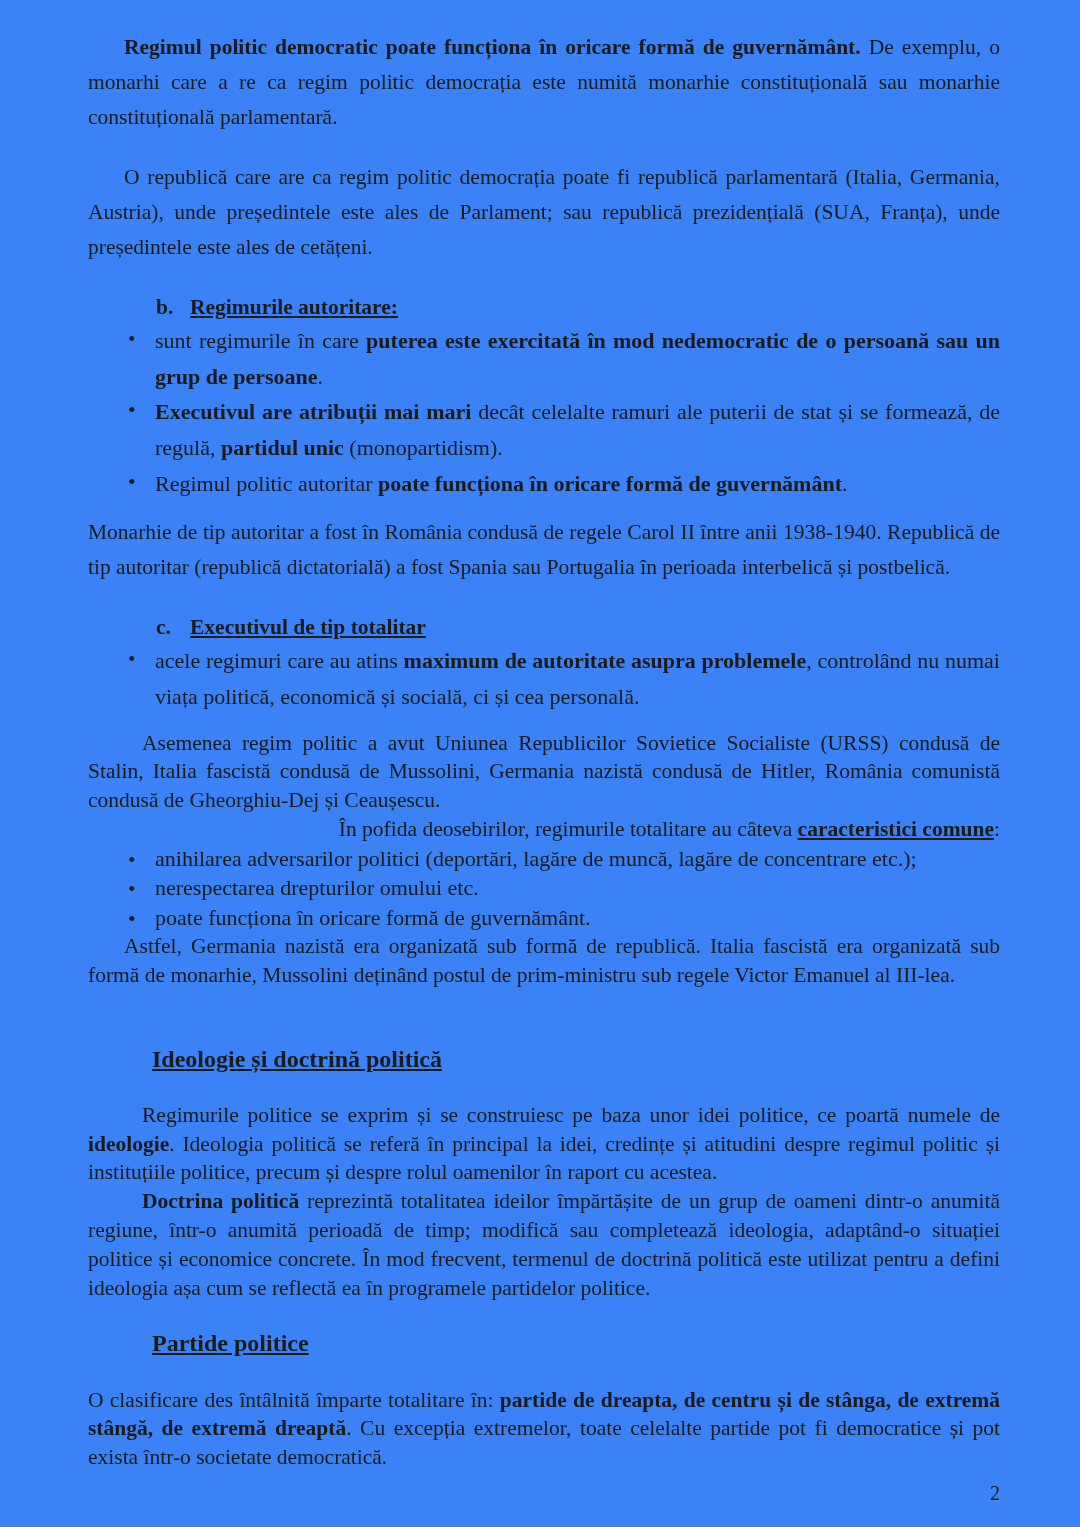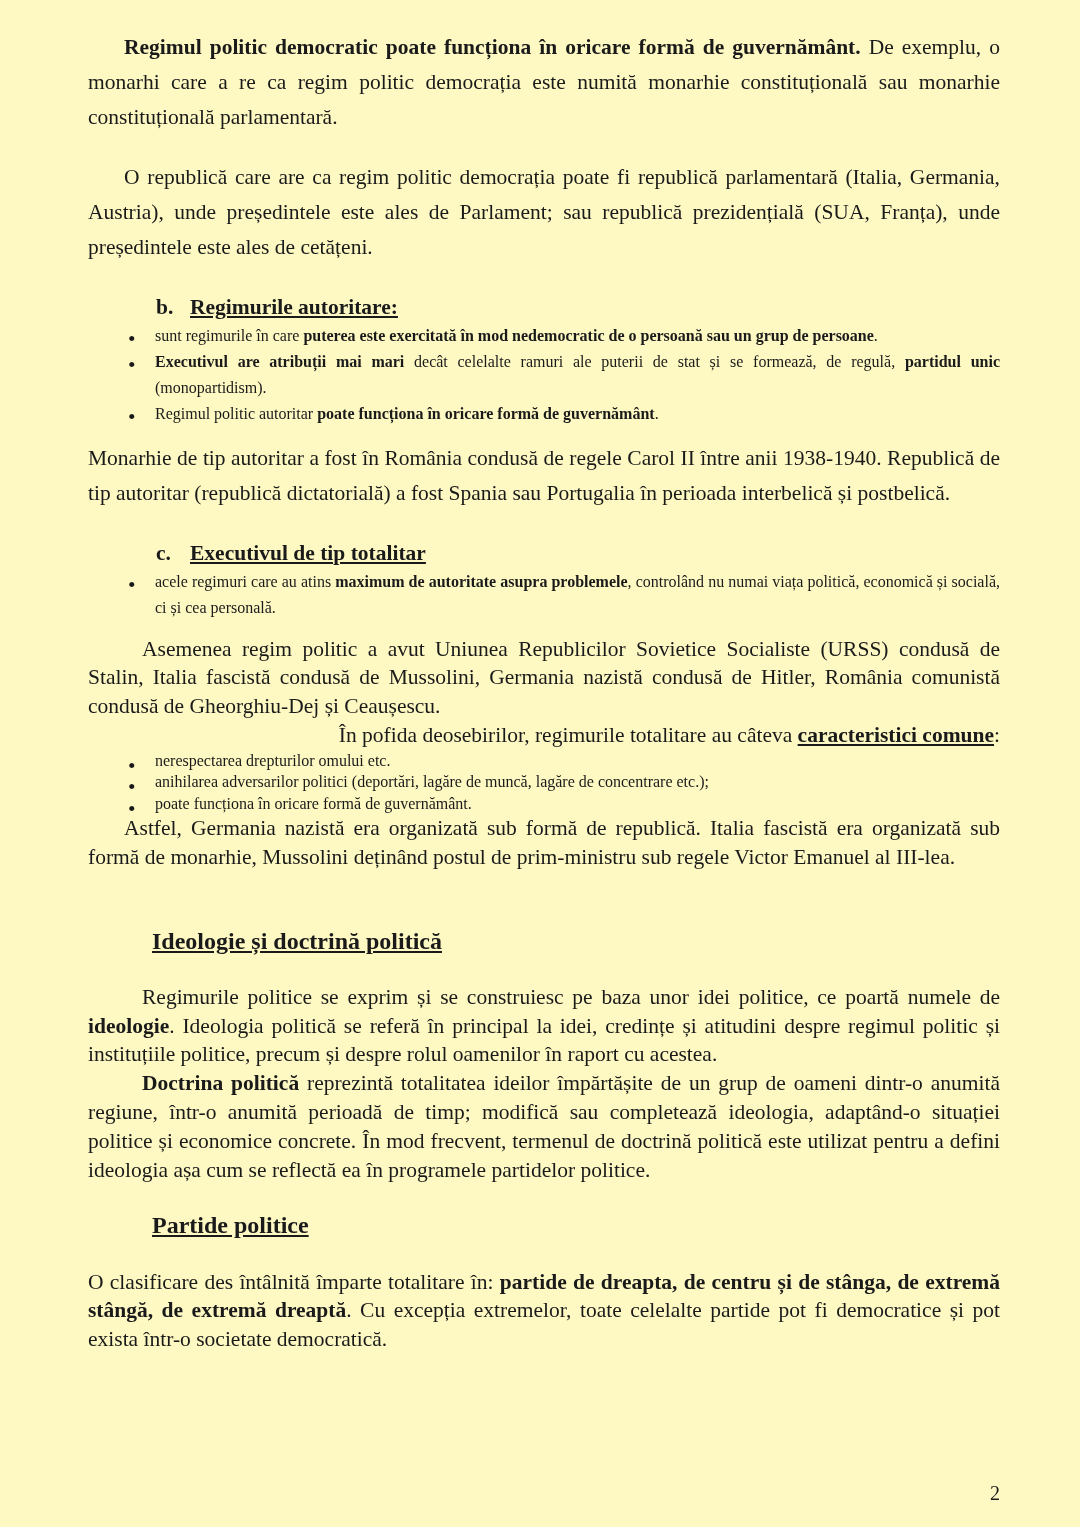--- a/index.html
+++ b/index.html
@@ -10,21 +10,21 @@
   }
   body {
     font-family: "Liberation Serif", "DejaVu Serif", serif;
     color: #1a1a1a;
   }
   .page {
     position: relative;
     width: 1080px;
     height: 1527px;
     margin: 0 auto;
-    background: #fef9c3;
+    background: #3b82f6;
     box-sizing: border-box;
     padding: 30px 80px 0 88px;
     overflow: hidden;
   }
   .doc-body {
     width: 912px;
   }
 
   
   p {
@@ -67,21 +67,21 @@
 
   
   ul.bullets {
     list-style: none;
     margin: 0;
     padding: 0;
   }
   ul.bullets > li {
     position: relative;
     padding-left: 67px;
-    font-size: 16px;
+    font-size: 22px;
     line-height: 1.62;
     text-align: justify;
   }
   ul.bullets > li::before {
     content: "\2022";
     position: absolute;
     left: 40px;
     top: -1px;
     font-size: 21.5px;
     line-height: 1.62;
@@ -151,22 +151,22 @@
       <li><span>acele regimuri care au atins </span><strong>maximum de autoritate asupra problemele</strong><span>, controlând nu numai viața politică, economică și socială, ci și cea personală.</span></li>
     </ul>
 
     <div class="spacer-sm"></div>
 
     <p class="tight indent-first-lg">Asemenea regim politic a avut Uniunea Republicilor Sovietice Socialiste (URSS) condusă de Stalin, Italia fascistă condusă de Mussolini, Germania nazistă condusă de Hitler, România comunistă condusă de Gheorghiu-Dej și Ceaușescu.</p>
 
     <p class="tight indent-first nojust"><span>În pofida deosebirilor, regimurile totalitare au câteva </span><strong class="u">caracteristici comune</strong><span>:</span></p>
 
     <ul class="bullets compact">
+      <li>anihilarea adversarilor politici (deportări, lagăre de muncă, lagăre de concentrare etc.);</li>
       <li>nerespectarea drepturilor omului etc.</li>
-      <li>anihilarea adversarilor politici (deportări, lagăre de muncă, lagăre de concentrare etc.);</li>
       <li>poate funcționa în oricare formă de guvernământ.</li>
     </ul>
 
     <p class="tight indent-first">Astfel, Germania nazistă era organizată sub formă de republică. Italia fascistă era organizată sub formă de monarhie, Mussolini deținând postul de prim-ministru sub regele Victor Emanuel al III-lea.</p>
 
     <div class="spacer-lg"></div>
     <div class="spacer-sm"></div>
 
     <div class="heading-wrap">
       <span class="section-heading">Ideologie și doctrină politică</span>

